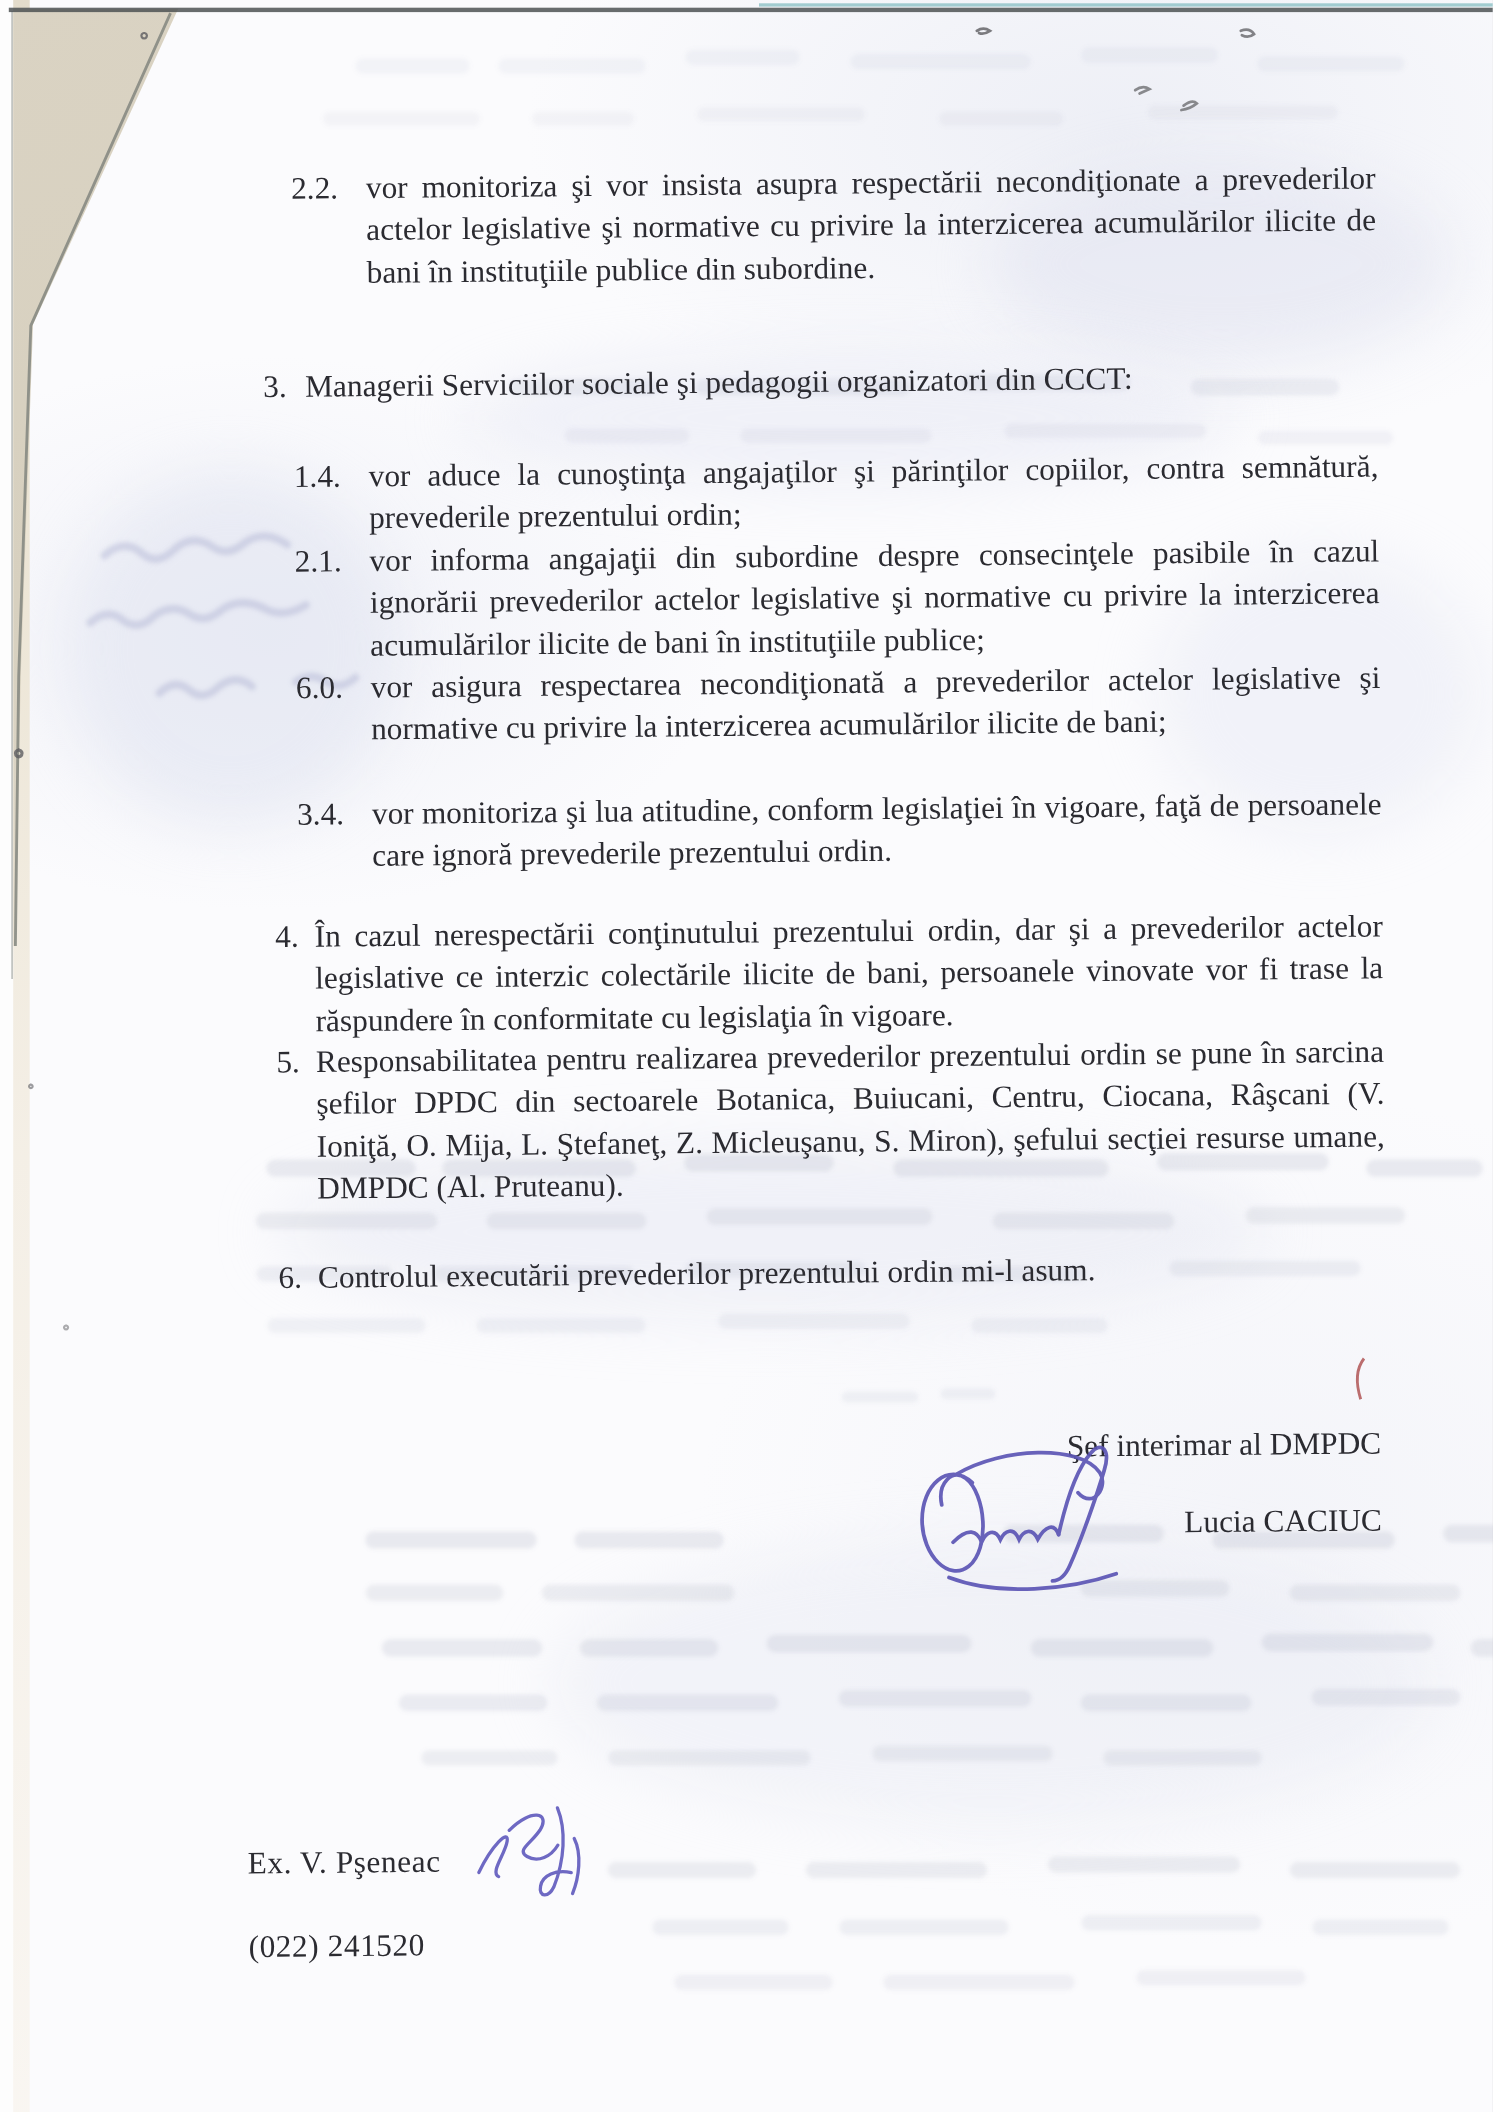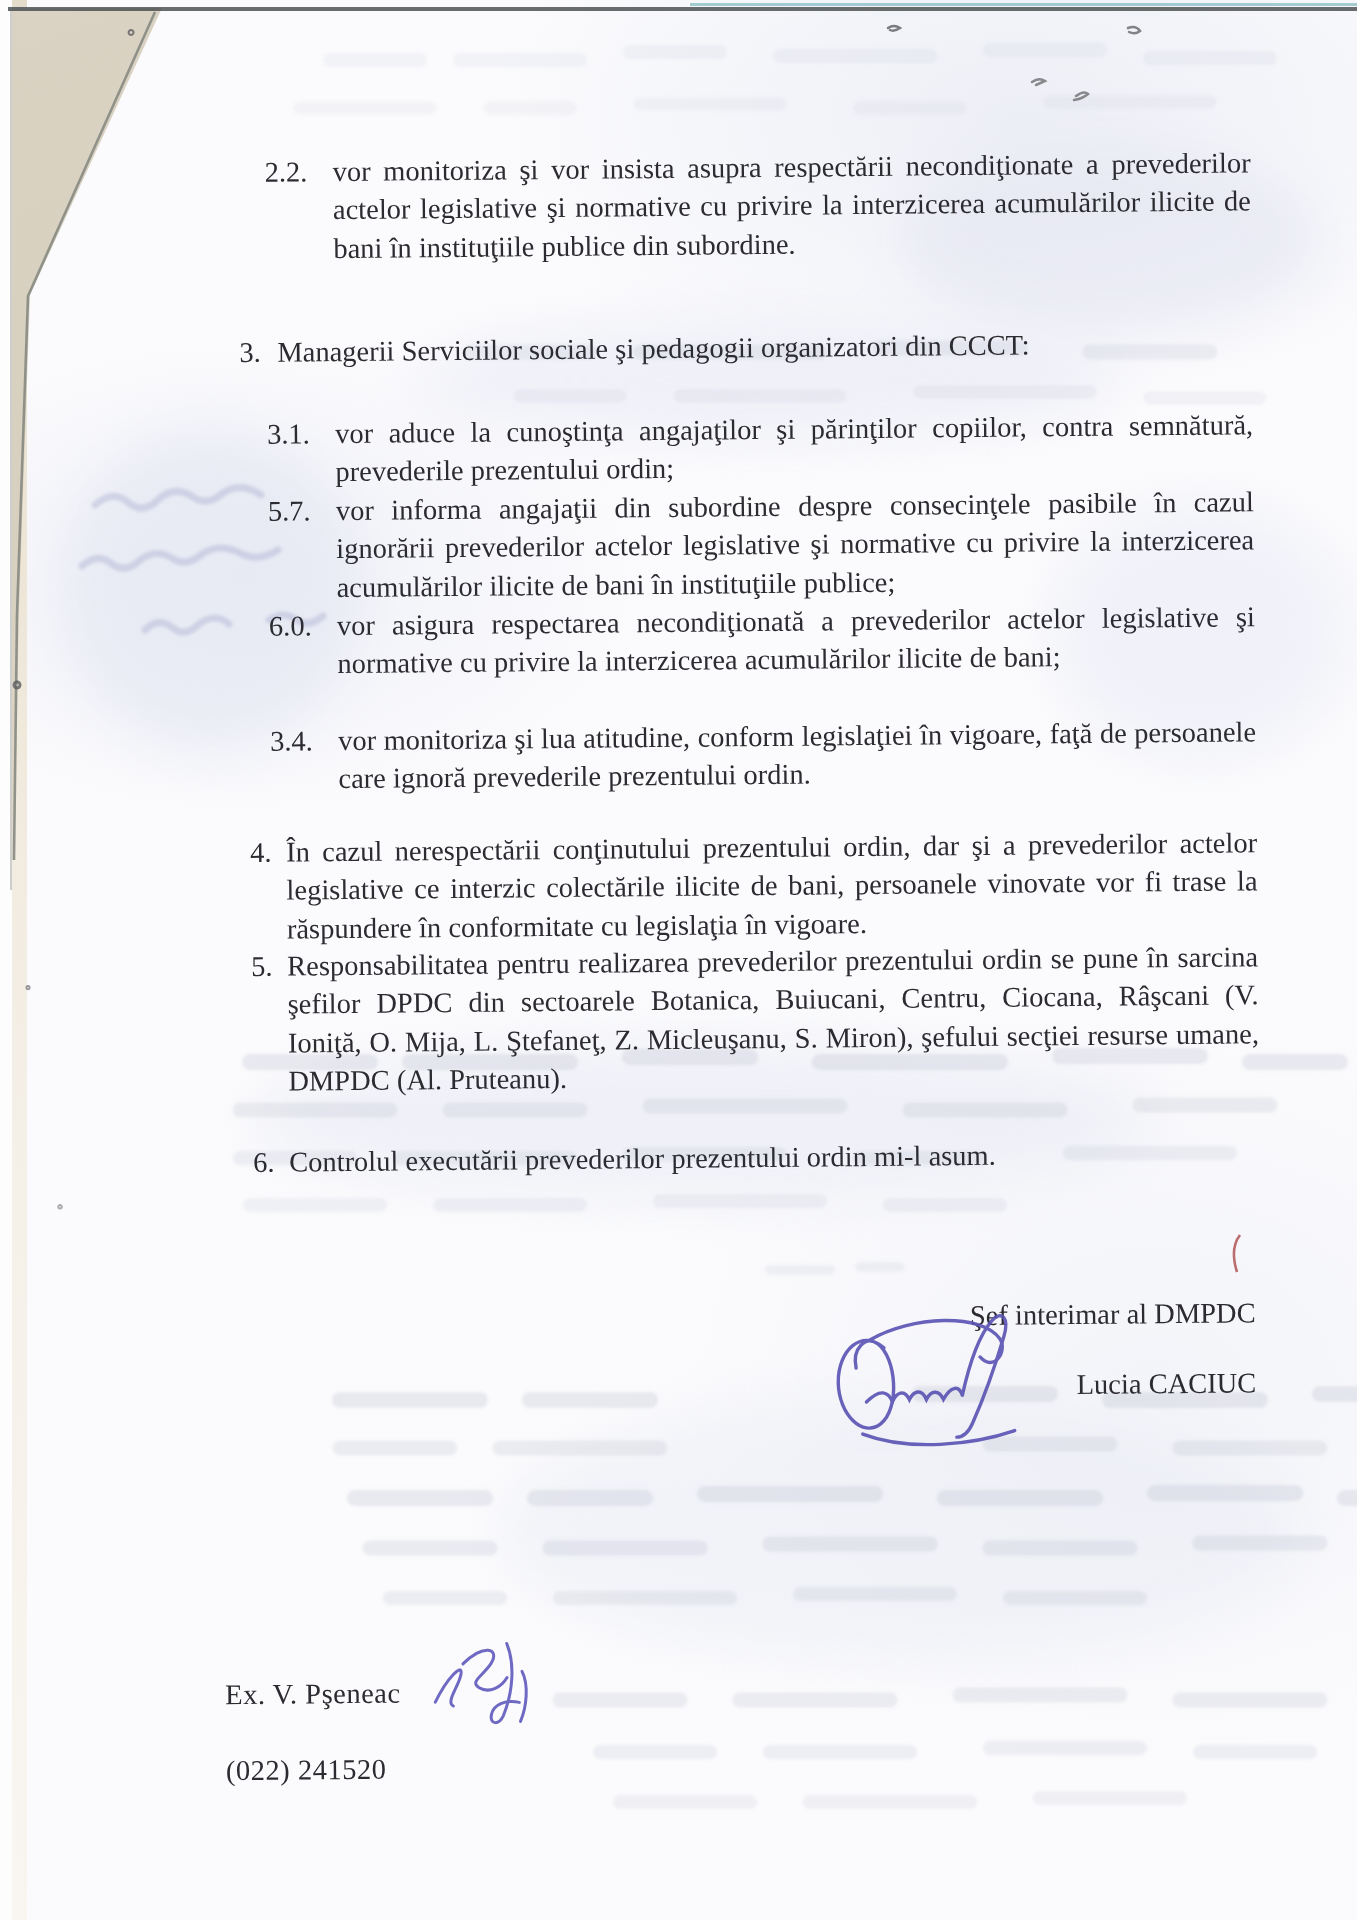--- a/index.html
+++ b/index.html
@@ -120,26 +120,26 @@
       <span class="num">2.2.</span>
       <span>vor monitoriza şi vor insista asupra respectării necondiţionate a prevederilor actelor legislative şi normative cu privire la interzicerea acumulărilor ilicite de bani în instituţiile publice din subordine.</span>
     </div>
 
     <div class="item head" style="top:330px;">
       <span class="num">3.</span>
       <span>Managerii Serviciilor sociale şi pedagogii organizatori din CCCT:</span>
     </div>
 
     <div class="item sub" style="top:412px;">
-      <span class="num">3.1.</span>
+      <span class="num">1.4.</span>
       <span>vor aduce la cunoştinţa angajaţilor şi părinţilor copiilor, contra semnătură, prevederile prezentului ordin;</span>
     </div>
 
     <div class="item sub" style="top:489px;">
-      <span class="num">5.7.</span>
+      <span class="num">2.1.</span>
       <span>vor informa angajaţii din subordine despre consecinţele pasibile în cazul ignorării prevederilor actelor legislative şi normative cu privire la interzicerea acumulărilor ilicite de bani în instituţiile publice;</span>
     </div>
 
     <div class="item sub" style="top:604px;">
       <span class="num">6.0.</span>
       <span>vor asigura respectarea necondiţionată a prevederilor actelor legislative şi normative cu privire la interzicerea acumulărilor ilicite de bani;</span>
     </div>
 
     <div class="item sub" style="top:719px;">
       <span class="num">3.4.</span>

